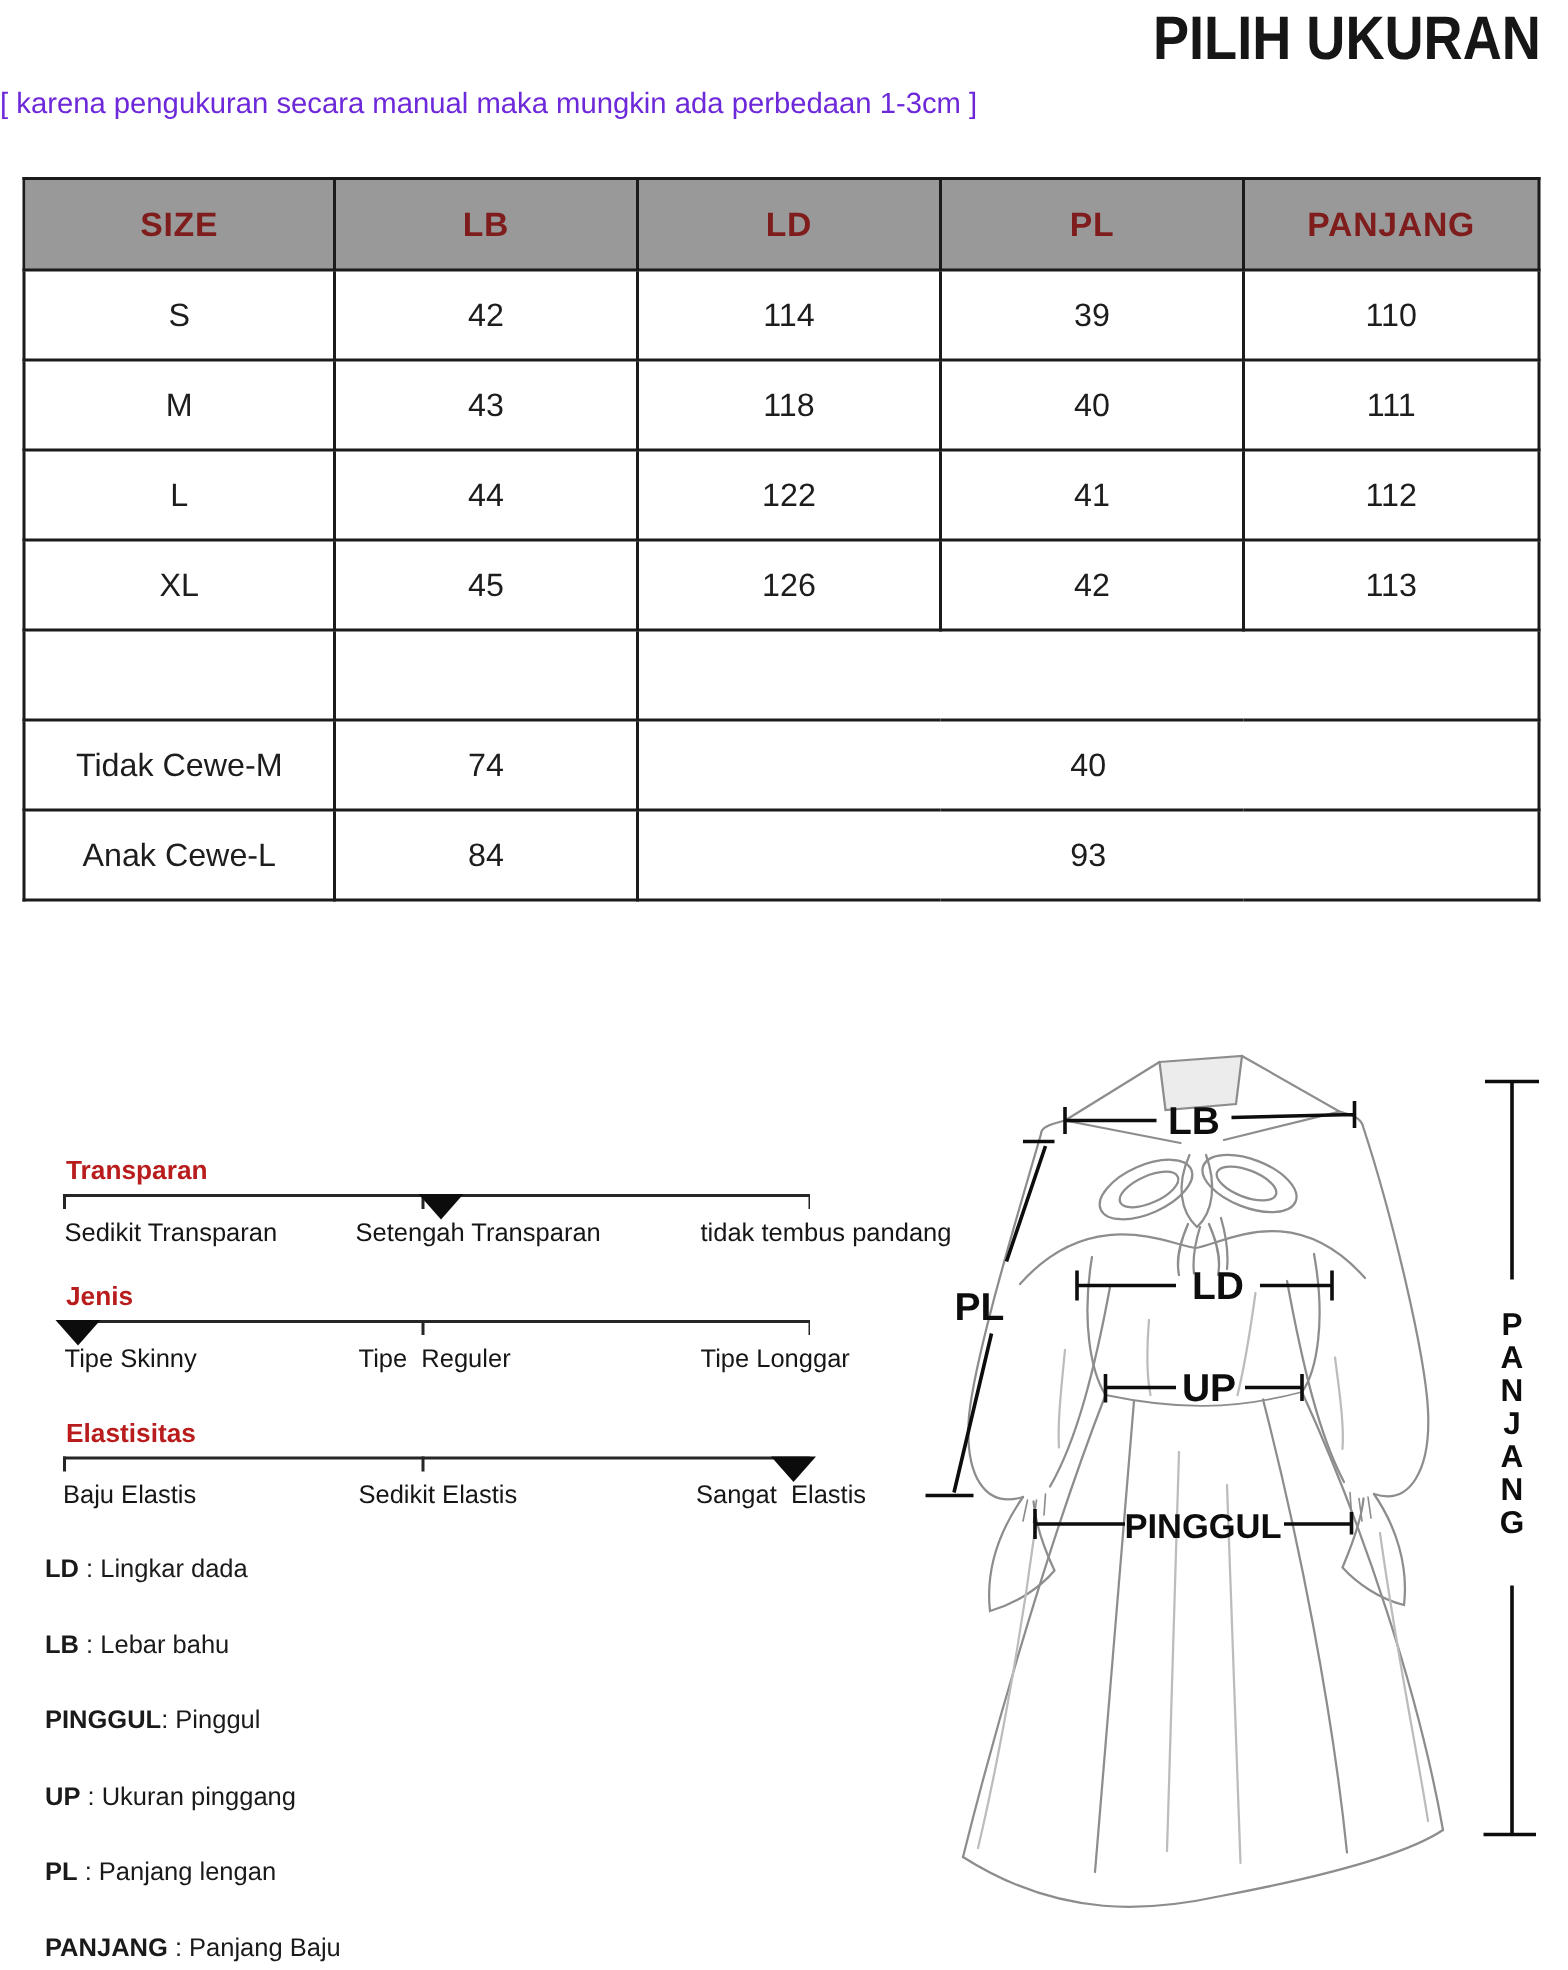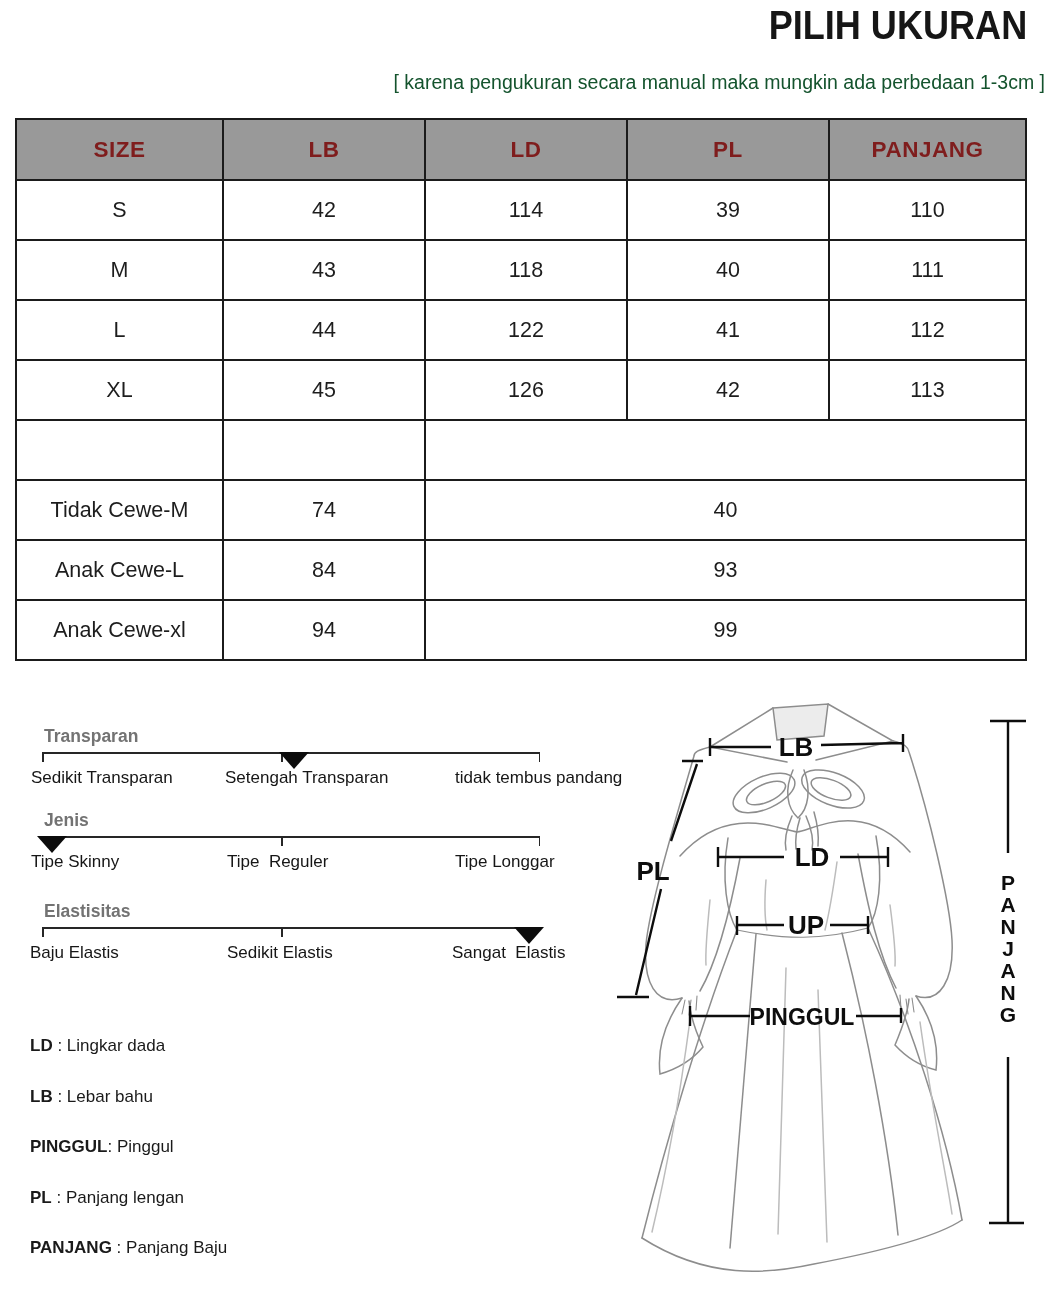--- a/index.html
+++ b/index.html
@@ -4,45 +4,45 @@
 <style>
   * { margin:0; padding:0; box-sizing:border-box; }
   html,body { background:#ffffff; }
   body { font-family:"Liberation Sans", sans-serif; color:#111; }
   #page { position:relative; width:1045px; height:1313px; background:#fff; overflow:hidden; }
 
   
   .title-wrap { position:absolute; top:2px; left:0; width:100%; text-align:right; }
   .title { display:inline-block; font-size:41px; font-weight:700; letter-spacing:0px;
            transform:scaleX(0.88); transform-origin:center; color:#161616; }
-  .subtitle { position:absolute; top:71px; left:0; width:100%; text-align:right;
-              font-size:19.5px; color:#14532d; }
+  .subtitle { position:absolute; top:58px; left:0; width:100%; text-align:left;
+              font-size:19.5px; color:#6d28d9; }
 
   
   table.size-table { position:absolute; top:118px; left:15px; width:1010px;
                      border-collapse:collapse; table-layout:fixed; }
   table.size-table th, table.size-table td {
       border:2px solid #1b1b1b; text-align:center; vertical-align:middle;
       font-size:21.5px; color:#1d1d1d; height:60px; overflow:hidden; }
   table.size-table th { height:61px; background:#999999; color:#7f1d1d;
       font-weight:700; font-size:22.5px; letter-spacing:0.5px; }
   tr.empty-row td { height:60px; }
   td.merged-cell { text-align:left; }
   td.merged-cell .ld-inner { display:inline-block; width:202px; text-align:center; }
 
   
   .scale { position:absolute; left:30px; width:640px; }
-  .scale-title { margin-left:14px; font-size:17.5px; font-weight:700; color:#737373; height:22px; }
+  .scale-title { margin-left:14px; font-size:17.5px; font-weight:700; color:#b91c1c; height:22px;margin-top:44px; }
   .scale-line { position:relative; margin-left:12px; margin-top:4px; width:498px; height:2px; background:#262626; }
   .tick { position:absolute; top:0; width:1.5px; height:10px; background:#262626; }
   .tick.t0 { left:0; } .tick.t48 { left:239px; } .tick.t100 { right:0; }
   .marker { position:absolute; top:0; width:0; height:0;
             border-left:15px solid transparent; border-right:15px solid transparent;
             border-top:17px solid #0c0c0c; }
-  .scale-labels { position:relative; height:22px; margin-top:14px; }
+  .scale-labels { position:relative; height:22px; margin-top:14px;margin-left:12px; }
   .sl { position:absolute; top:0; font-size:17px; color:#161616; white-space:pre; }
 
   
   .legend { position:absolute; left:30px; top:1012px; }
   .legend-item { height:33.5px; line-height:33.5px; font-size:17px; color:#1a1a1a;margin-top:17px; }
   .legend-item b { font-weight:700; }
   .legend-item span { white-space:pre; }
 
   
   svg.dress { position:absolute; left:590px; top:690px; }
@@ -118,27 +118,20 @@
           <div class="ld-inner">40</div>
         </td>
       </tr>
       <tr>
         <td>Anak Cewe-L</td>
         <td>84</td>
         <td class="merged-cell" colspan="3">
           <div class="ld-inner">93</div>
         </td>
       </tr>
-      <tr>
-        <td>Anak Cewe-xl</td>
-        <td>94</td>
-        <td class="merged-cell" colspan="3">
-          <div class="ld-inner">99</div>
-        </td>
-      </tr>
     </tbody>
   </table>
 
   <div class="scale" style="top:726px">
     <div class="scale-title">Transparan</div>
     <div class="scale-line">
       <span class="tick t0"></span>
       <span class="tick t48"></span>
       <span class="tick t100"></span>
       <span class="marker" style="left:237px"></span>
@@ -175,20 +168,21 @@
       <span class="sl" style="left:0px">Baju Elastis</span>
       <span class="sl" style="left:197px">Sedikit Elastis</span>
       <span class="sl" style="left:422px">Sangat  Elastis</span>
     </div>
   </div>
 
   <div class="legend">
     <div class="legend-item"><b>LD</b><span> : </span><span>Lingkar dada</span></div>
     <div class="legend-item"><b>LB</b><span> : </span><span>Lebar bahu</span></div>
     <div class="legend-item"><b>PINGGUL</b><span>: </span><span>Pinggul</span></div>
+    <div class="legend-item"><b>UP</b><span> : </span><span>Ukuran pinggang</span></div>
     <div class="legend-item"><b>PL</b><span> : </span><span>Panjang lengan</span></div>
     <div class="legend-item"><b>PANJANG</b><span> : </span><span>Panjang Baju</span></div>
   </div>
 
   <svg class="dress" width="455" height="623" viewBox="0 0 455 623">
 
     <g stroke="#8d8d8d" fill="none" stroke-width="1.5" stroke-linecap="round">
       <path d="M183,18 L238,14 L234,46 L187,50 Z" fill="#ececec"></path>
       <path d="M183,18 L120,57 L197,72"></path>
       <path d="M238,14 L303,51 L226,70"></path>

